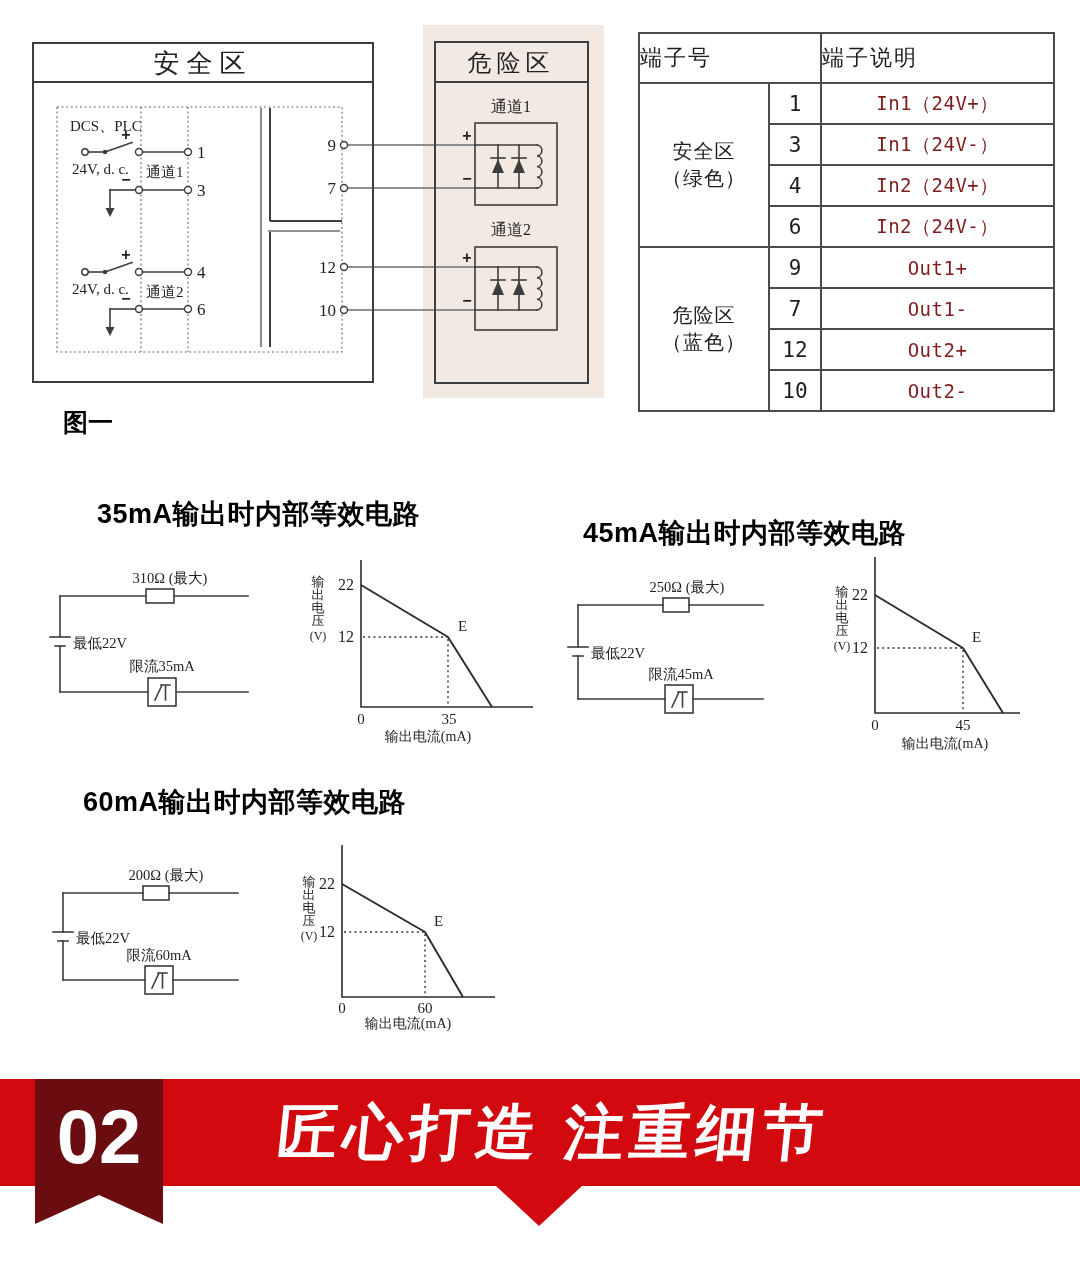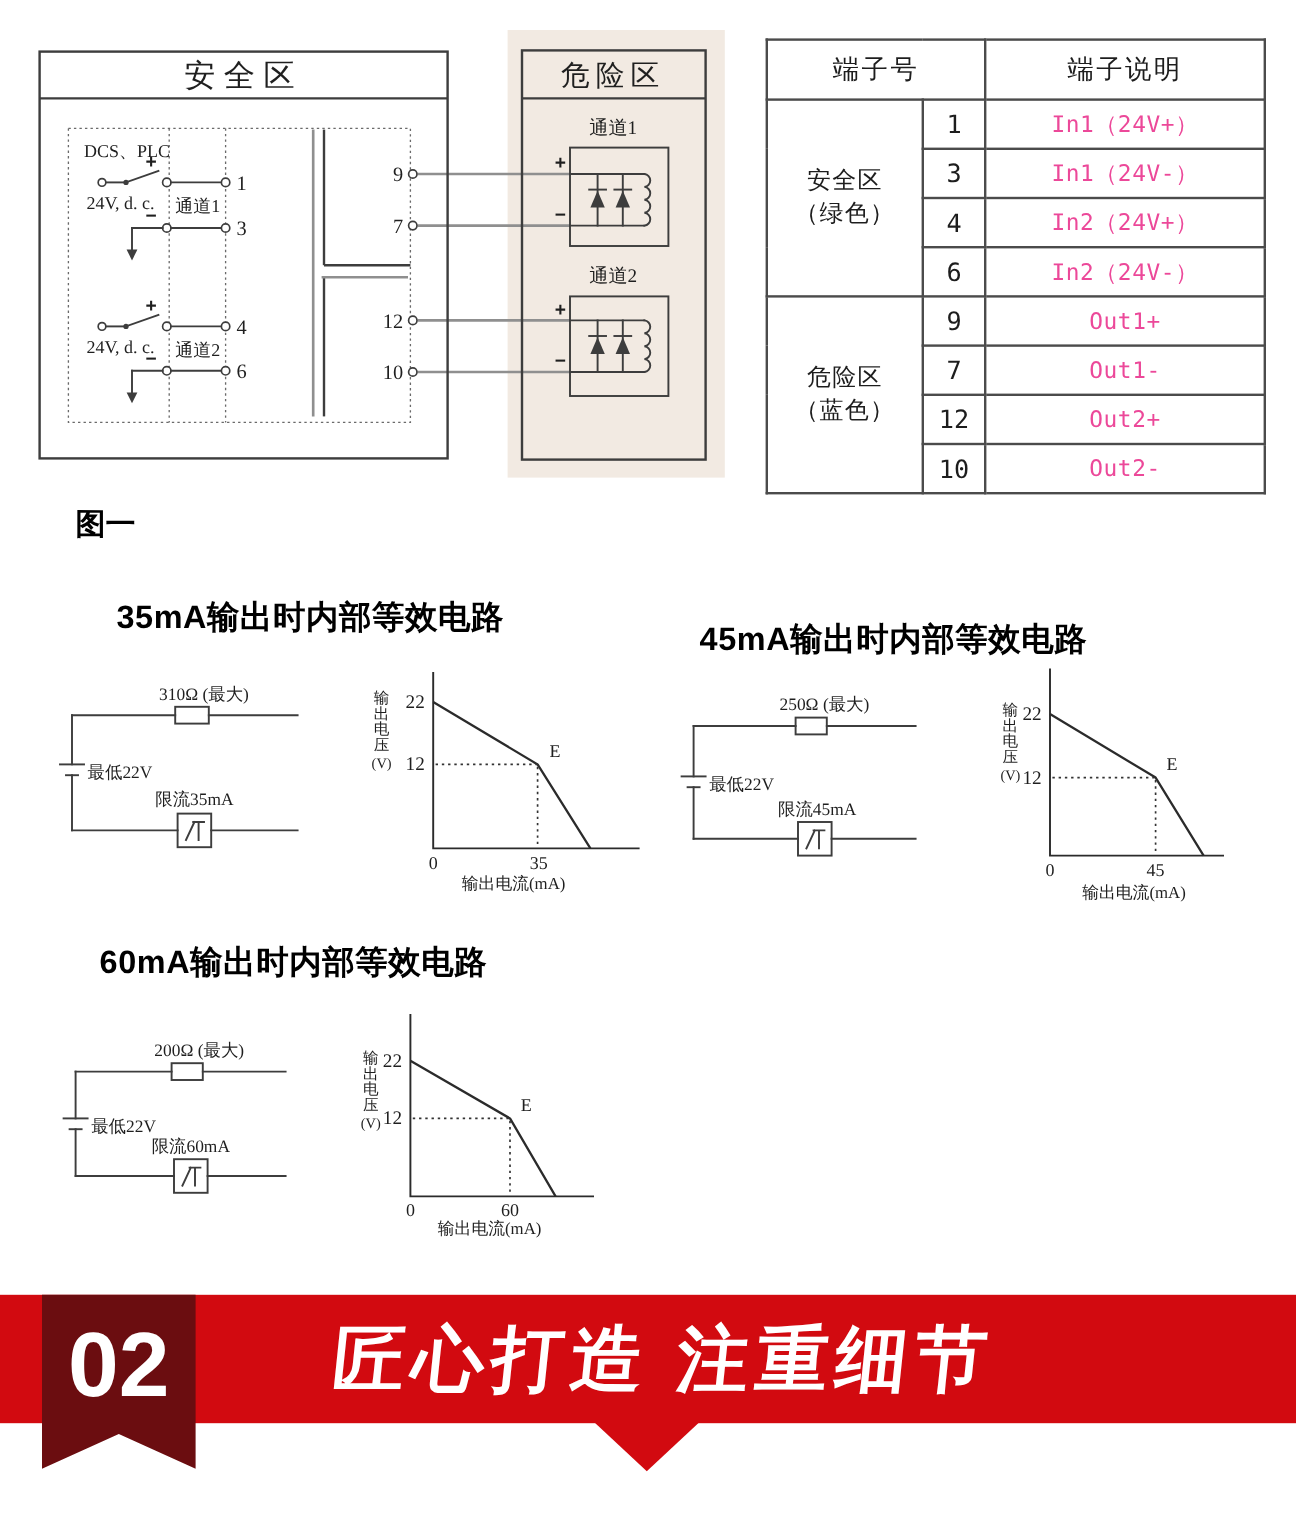--- a/index.html
+++ b/index.html
@@ -19,25 +19,25 @@
   text.dia{font-family:"Liberation Serif","DejaVu Serif",serif;fill:#1f1f1f;}
   text.num{font-family:"Liberation Serif","DejaVu Serif",serif;fill:#1f1f1f;font-size:17px;}
   text.sign{font-family:"Liberation Sans","DejaVu Sans",sans-serif;font-weight:bold;fill:#1f1f1f;font-size:16px;}
   text.zone-title{font-family:"Liberation Serif","DejaVu Serif",serif;fill:#1f1f1f;}
   .curve{stroke:#2b2b2b;stroke-width:1.9;fill:none;stroke-linejoin:round;}
   .dotted{stroke:#333333;stroke-width:1.4;fill:none;stroke-dasharray:2 3.2;}
   .axis{stroke:#2b2b2b;stroke-width:1.6;fill:none;}
   
   table.term-table{border-collapse:collapse;table-layout:fixed;background:#fff;}
   table.term-table th,table.term-table td{border:2px solid #4b4b4b;padding:0;vertical-align:middle;}
-  table.term-table th{height:48px;font-weight:normal;font-size:22px;letter-spacing:2px;text-align:center;color:#1d1d1d;}
+  table.term-table th{height:48px;font-weight:normal;font-size:22px;letter-spacing:2px;text-align:left;color:#1d1d1d;}
   table.term-table td{height:39px;text-align:center;}
   td.zone-cell{font-size:20px;line-height:1.35;color:#1d1d1d;letter-spacing:1px;}
   td.no-cell{font-family:"DejaVu Sans Mono",monospace;font-size:21px;color:#1d1d1d;}
-  td.desc-cell{font-family:"DejaVu Sans Mono",monospace;font-size:19px;color:#ec4899;letter-spacing:0.5px;}
+  td.desc-cell{font-family:"DejaVu Sans Mono",monospace;font-size:19px;color:#7f1d1d;letter-spacing:0.5px;}
   
   .fig-caption{font-size:25px;font-weight:bold;color:#000;}
   .sec-title{font-size:27px;font-weight:bold;color:#000;white-space:nowrap;letter-spacing:0.5px;}
   
   text.banner-num{font-family:"Liberation Sans","DejaVu Sans",sans-serif;font-weight:bold;fill:#ffffff;font-size:76px;}
   text.banner-title{font-family:"Liberation Sans","DejaVu Sans",sans-serif;font-weight:bold;fill:#ffffff;font-size:60px;letter-spacing:6px;}
 </style>
 </head>
 <body>
 
@@ -219,21 +219,21 @@
     <td class="no-cell">12</td>
     <td class="desc-cell">Out2+</td>
   </tr>
   <tr>
     <td class="no-cell">10</td>
     <td class="desc-cell">Out2-</td>
   </tr>
 </tbody>
   </table>
 
-<div class="abs fig-caption" style="left:63px;top:420px;">图一</div>
+<div class="abs fig-caption" style="left:63px;top:406px;">图一</div>
 
 <div class="abs sec-title" style="left:97px;top:496px;">35mA输出时内部等效电路</div>
 <div class="abs sec-title" style="left:583px;top:515px;">45mA输出时内部等效电路</div>
 <div class="abs sec-title" style="left:83px;top:784px;">60mA输出时内部等效电路</div>
 
 <svg class="abs" style="left:30px;top:550px;" width="510" height="205" viewBox="30 550 510 205">
   <g>
     <path class="ln" d="M60,596 H146 M174,596 H248"></path>
     <rect class="ln" x="146" y="589" width="28" height="14" fill="#fff"></rect>
     <text class="dia" x="170" y="583" font-size="14.5" text-anchor="middle">310Ω (最大)</text>

